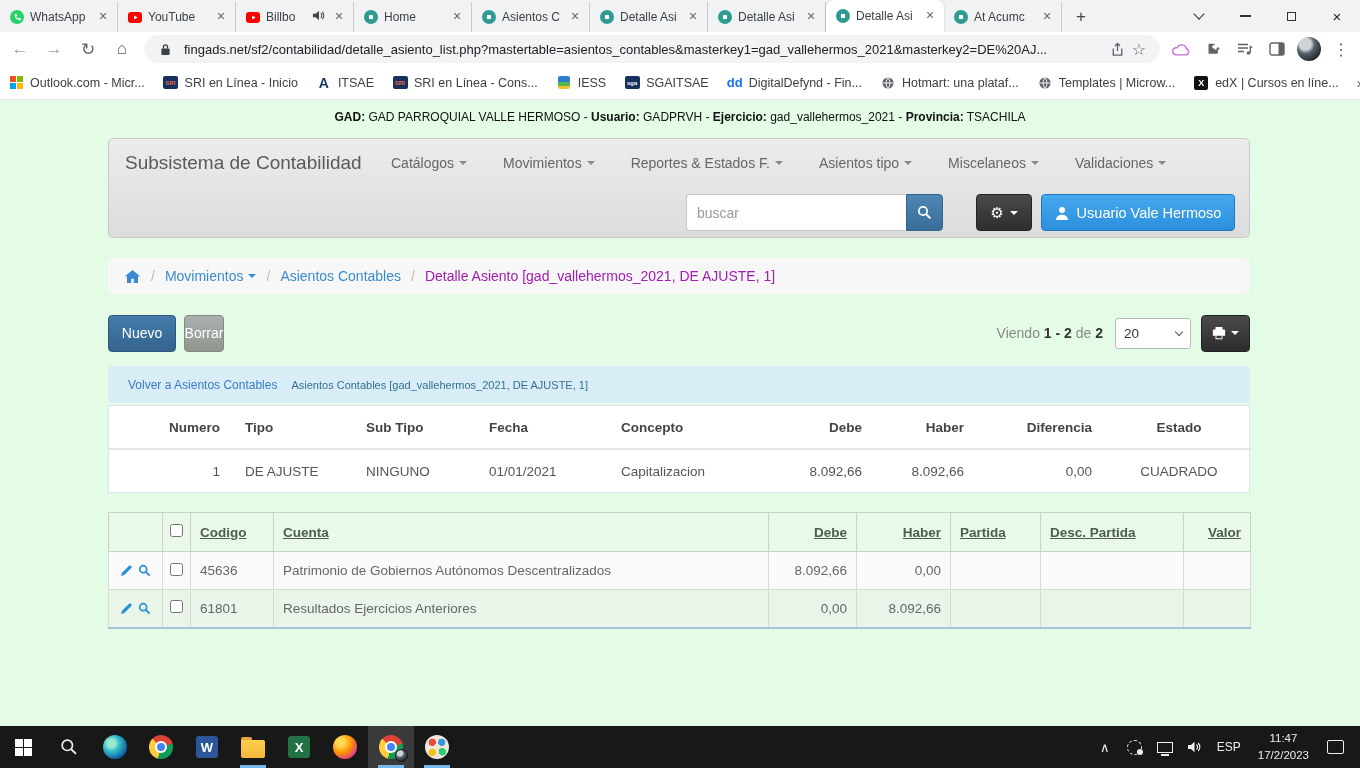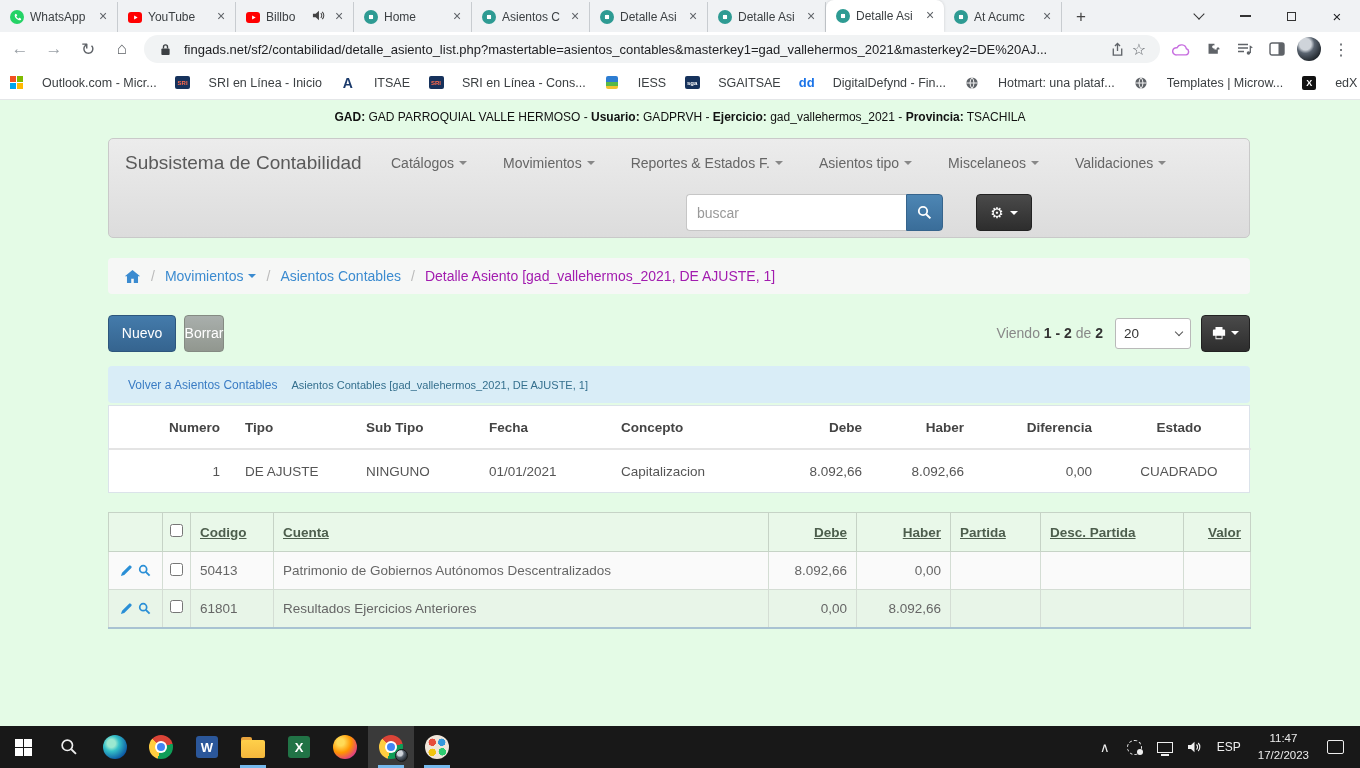--- a/index.html
+++ b/index.html
@@ -39,21 +39,21 @@
   .omni-url { flex:1; font-size:13px; color:#202124; white-space:nowrap; overflow:hidden; margin-left:8px; }
   .omni-ic { width:22px; height:22px; display:flex; align-items:center; justify-content:center; color:#5f6368; flex:0 0 22px; }
   .tool-ic { width:26px; height:26px; margin-right:6px; display:flex; align-items:center; justify-content:center;
              color:#5f6368; font-size:16px; flex:0 0 26px; }
   .avatar { width:24px; height:24px; border-radius:50%;
             background:radial-gradient(circle at 35% 30%,#cfd4da 0 25%,#5a6470 40%,#23292f 75%); }
   .ext-cloud { color:#c76ee0; font-size:15px; }
 
   .bookmarks { position:absolute; top:66px; left:0; width:1360px; height:34px; background:#fff;
                border-bottom:1px solid #e4e6e8; display:flex; align-items:center; padding:0 8px; }
-  .bm { display:flex; align-items:center; gap:18px; font-size:12.5px; color:#3c4043; margin-right:18px; white-space:nowrap; }
+  .bm { display:flex; align-items:center; gap:6px; font-size:12.5px; color:#3c4043; margin-right:18px; white-space:nowrap; }
   .bm-ic { width:16px; height:16px; display:flex; align-items:center; justify-content:center; }
   .ms-grid { width:13px; height:13px; display:grid; grid-template-columns:6px 6px; grid-template-rows:6px 6px; gap:1px; }
   .ms-grid i:nth-child(1){background:#f25022}.ms-grid i:nth-child(2){background:#7fba00}
   .ms-grid i:nth-child(3){background:#00a4ef}.ms-grid i:nth-child(4){background:#ffb900}
   .bm-badge { background:#16325c; color:#fff; font-size:6px; font-weight:bold; width:15px; height:13px;
               display:flex; align-items:center; justify-content:center; border-radius:2px; }
   .bm-badge.red { color:#ff6a4d; }
   .bm-letter { color:#1b3a6b; font-weight:bold; font-size:14px; }
   .bm-dd { color:#1a73e8; font-weight:bold; font-size:13px; }
   .bm-edx { background:#111; color:#fff; font-size:9px; font-weight:bold; width:14px; height:14px;
@@ -420,20 +420,27 @@
             <svg width="15" height="15" viewBox="0 0 15 15">
               <circle cx="6" cy="6" r="4.2" fill="none" stroke="#fff" stroke-width="1.8"></circle>
               <line x1="9.2" y1="9.2" x2="13.4" y2="13.4" stroke="#fff" stroke-width="2"></line>
             </svg>
           </span>
       </div>
       <div class="gear-btn">
           <span>⚙</span>
           <span class="caret"></span>
         </div>
+      <div class="user-btn">
+          <svg width="14" height="14" viewBox="0 0 14 14">
+            <circle cx="7" cy="4" r="3" fill="#fff"></circle>
+            <path d="M1 14c0-3.3 2.7-5.3 6-5.3s6 2 6 5.3z" fill="#fff"></path>
+          </svg>
+          <span>Usuario Vale Hermoso</span>
+        </div>
     </div>
 
     <div class="breadcrumb">
       <svg width="17" height="15" viewBox="0 0 16 14">
           <path d="M8 .8L.8 6.8h2v6.4h4V9h2.4v4.2h4V6.8h2z" fill="#3b8bd0"></path>
         </svg>
       <span class="bc-sep">/</span>
       <span class="bc-link">
           <span>Movimientos</span>
           <span class="caret"></span>
@@ -537,21 +544,21 @@
           <svg width="13" height="13" viewBox="0 0 14 14">
                   <path fill="#2a8fd6" d="M1 13l1.2-3.6L9.8 1.8a1.2 1.2 0 0 1 1.7 0l.7.7a1.2 1.2 0 0 1 0 1.7L4.6 11.8 1 13z"></path>
                 </svg>
           <svg width="13" height="13" viewBox="0 0 15 15">
                   <circle cx="6" cy="6" r="4" fill="none" stroke="#2a8fd6" stroke-width="2"></circle>
                   <line x1="9" y1="9" x2="13.4" y2="13.4" stroke="#2a8fd6" stroke-width="2.2"></line>
                 </svg>
               </span>
             </td>
         <td class="ctr"><input type="checkbox" class="cbx" style=""></td>
-        <td class="hl">50413</td>
+        <td class="hl">45636</td>
         <td class="hl">Patrimonio de Gobiernos Autónomos Descentralizados</td>
         <td class="hr">8.092,66</td>
         <td class="hr">0,00</td>
         <td class="hl"></td>
         <td class="hl"></td>
         <td class="hr"></td>
       </tr>
       <tr class="even">
         <td>
               <span class="acts">

